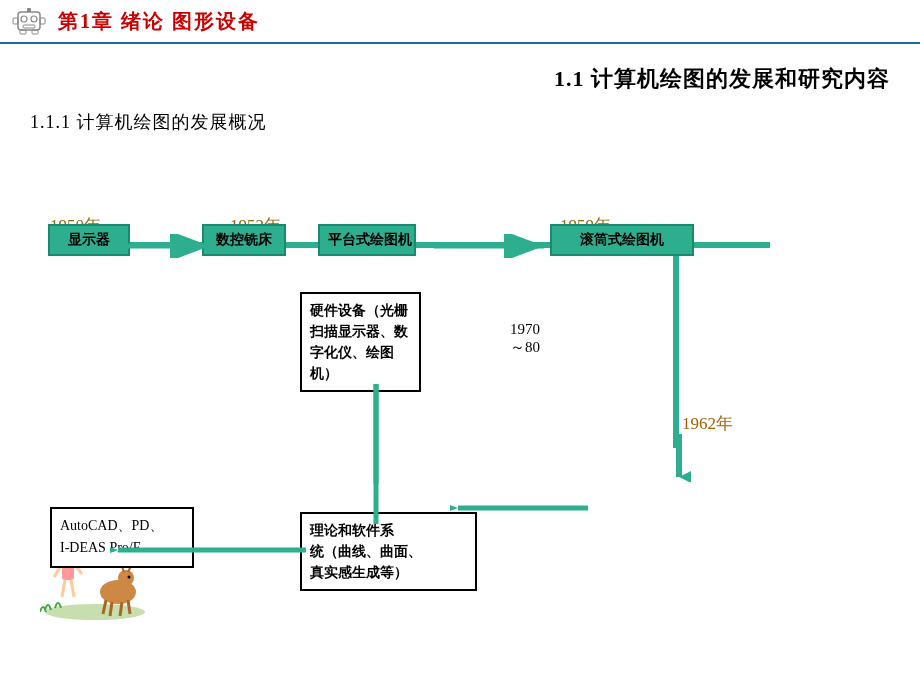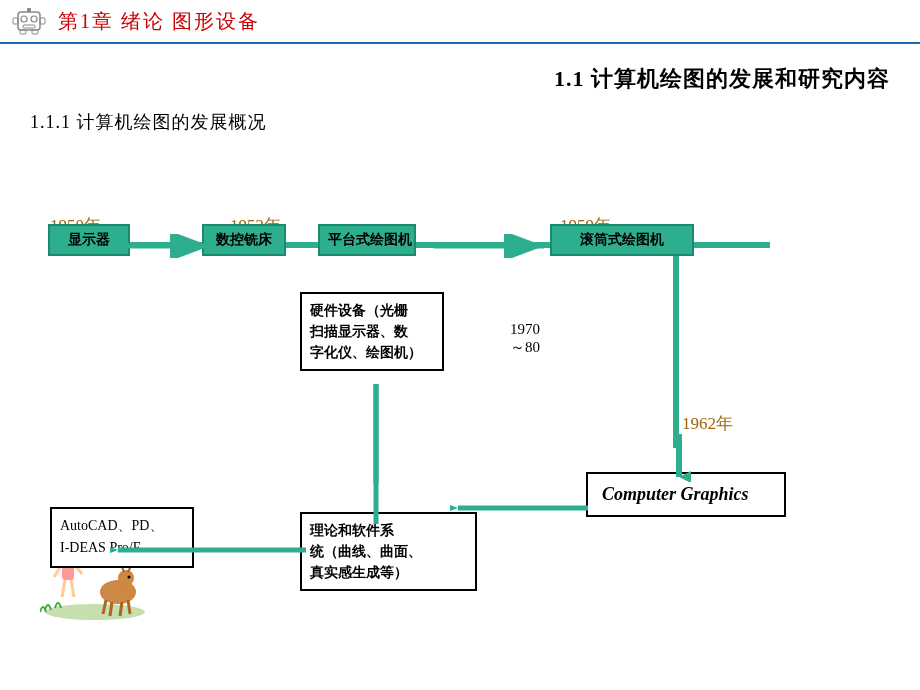--- a/index.html
+++ b/index.html
@@ -20,21 +20,21 @@
       border-bottom: 2px solid #1a6bb5;
       background: #fff;
     }
     .header-icon {
       width: 38px;
       height: 30px;
       margin-right: 10px;
     }
     .header-title {
       font-size: 20px;
-      font-weight: normal;
+      font-weight: bold;
       color: #cc0000;
       letter-spacing: 2px;
     }
 
     
     .main {
       padding: 10px 30px 10px 30px;
       position: relative;
     }
 
@@ -232,30 +232,27 @@
 
     <svg class="arrow-svg" style="left: 637px; top: 280px;" width="24" height="50">
       <defs>
         <marker id="arrowhead-down" markerWidth="8" markerHeight="6" refX="3" refY="6" orient="auto">
           <polygon points="0 0, 6 0, 3 6" fill="#2dae8e"></polygon>
         </marker>
       </defs>
       <line x1="12" y1="2" x2="12" y2="45" stroke="#2dae8e" stroke-width="6" marker-end="url(#arrowhead-down)"></line>
     </svg>
 
-    <div class="cg-box" style="left: 556px; top: 320px; width: 200px;">
-      <span>Computer Graphics</span>
-    </div>
 
     <div class="year-1970" style="left: 480px; top: 168px; line-height: 1.2;">
       <div>1970</div>
       <div>～80</div>
     </div>
 
-    <div class="info-box" style="left: 270px; top: 140px; width: 144px; line-height: 1.5;">
+    <div class="info-box" style="left: 270px; top: 140px; width: 121px; line-height: 1.5;">
       硬件设备（光栅<br>扫描显示器、数<br>字化仪、绘图机）
     </div>
 
     <div class="info-box" style="left: 270px; top: 360px; width: 177px; line-height: 1.5;">
       理论和软件系<br>统（曲线、曲面、<br>真实感生成等）
     </div>
 
     <svg class="arrow-svg" style="left: 340px; top: 232px;" width="12" height="100">
       <line x1="6" y1="0" x2="6" y2="100" stroke="#2dae8e" stroke-width="5"></line>
     </svg>

